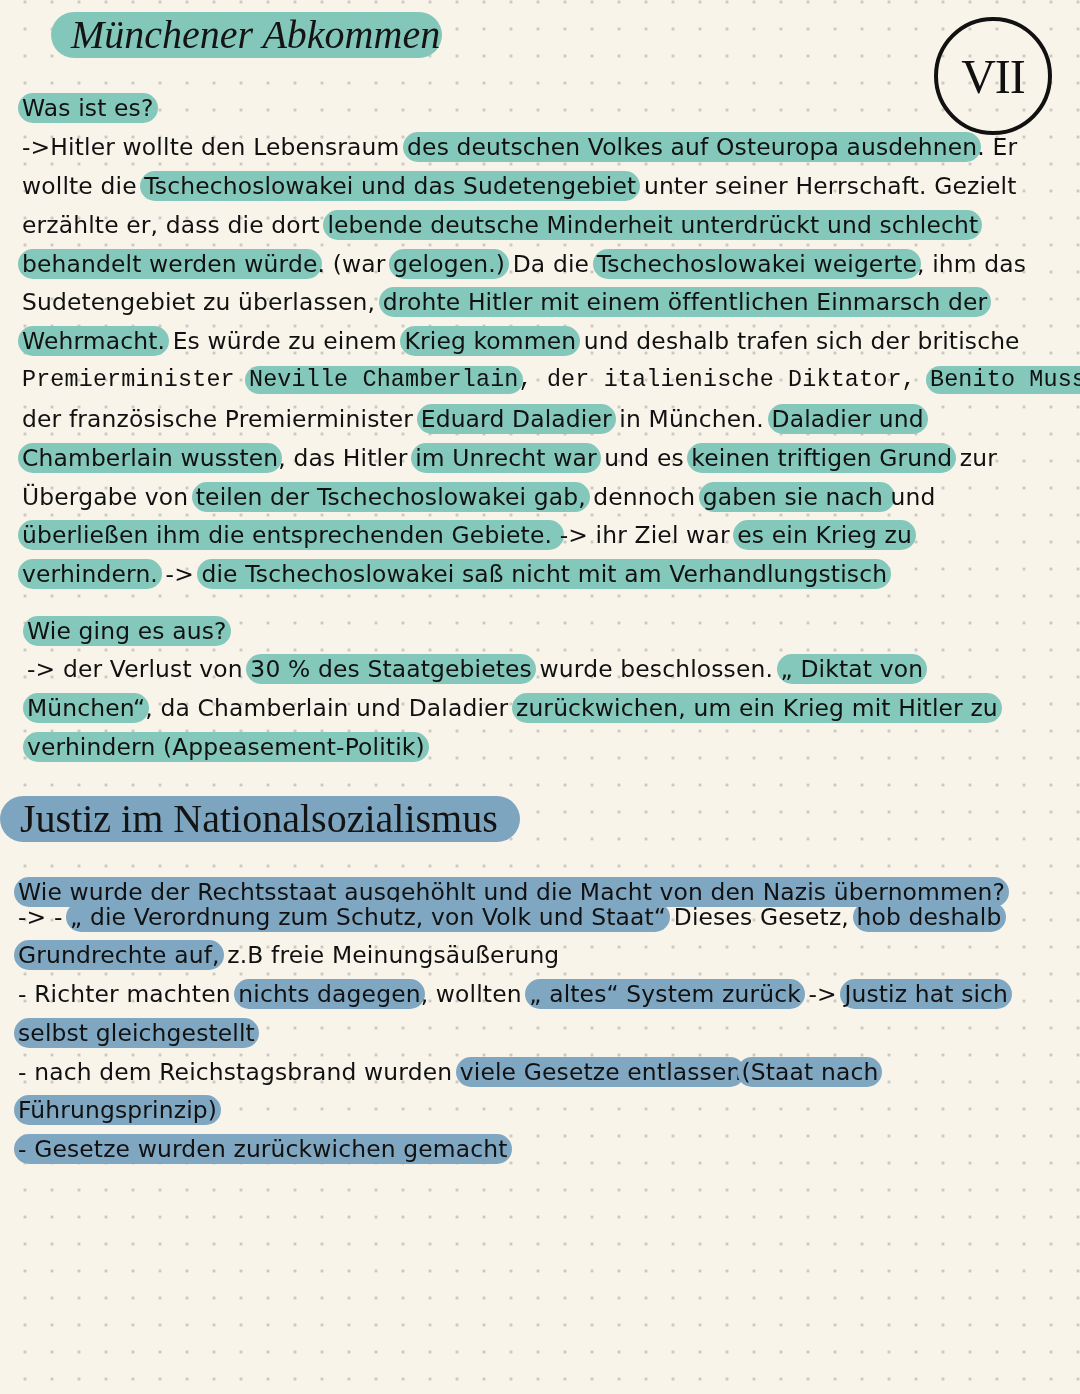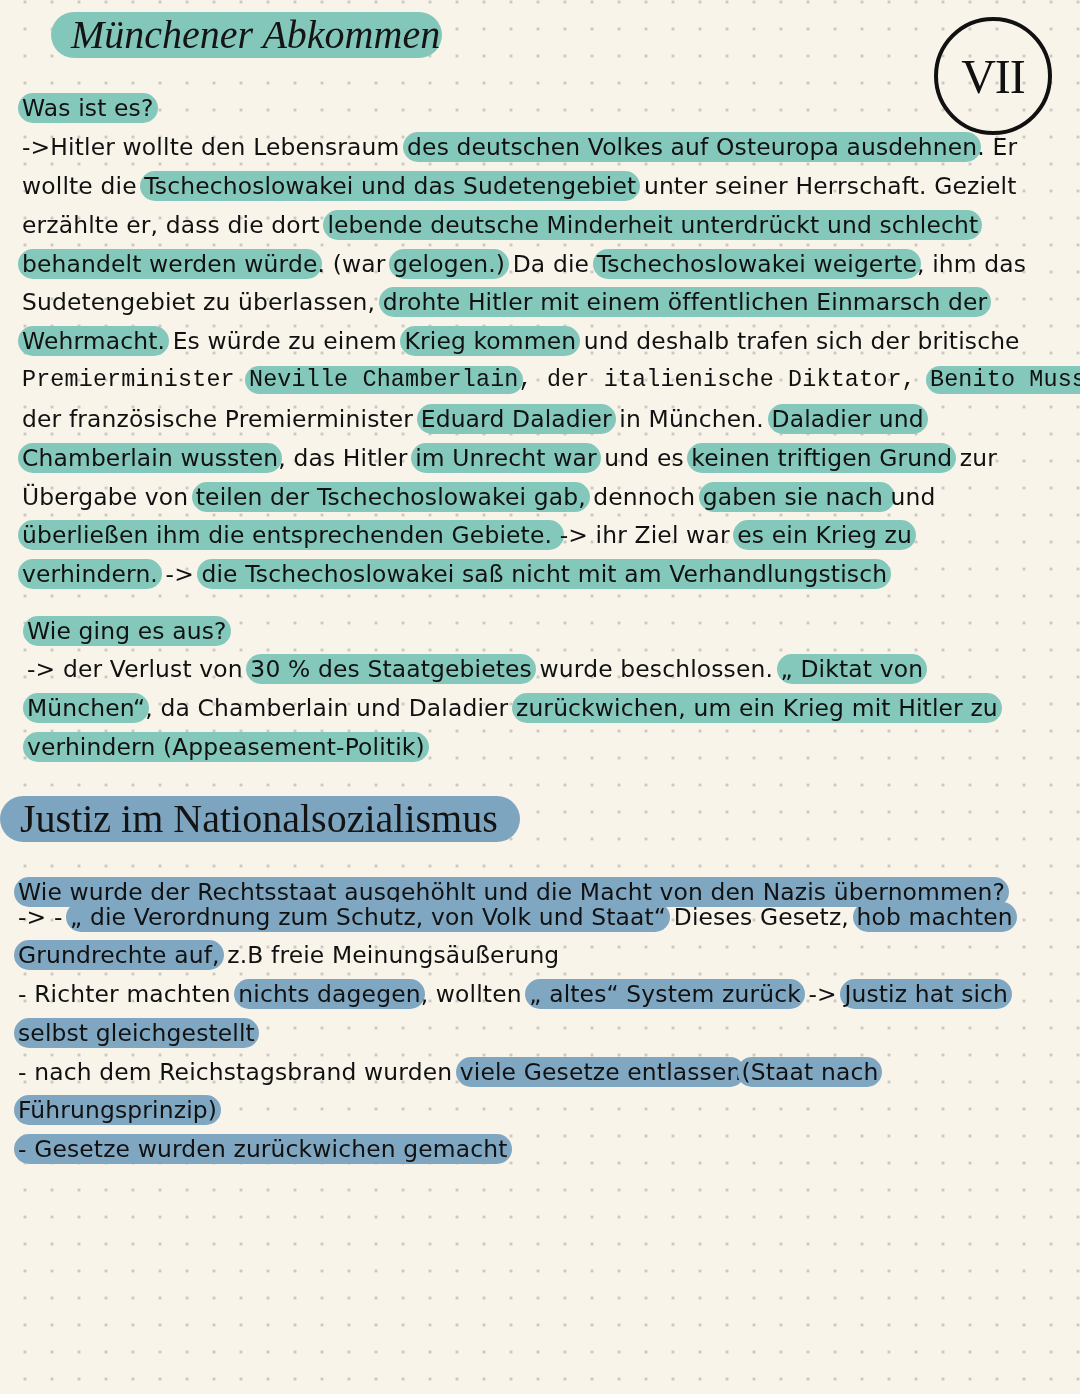--- a/index.html
+++ b/index.html
@@ -66,20 +66,20 @@
 <div id="s1b">
     <div class="line" style="top: 652px; left: 27px;"><span>-&gt; der Verlust von </span><span class="hl g">30 % des Staatgebietes</span><span> wurde beschlossen. </span><span class="hl g">„ Diktat von</span></div>
     <div class="line" style="top: 691px; left: 27px;"><span class="hl g">München“</span><span>, da Chamberlain und Daladier </span><span class="hl g">zurückwichen, um ein Krieg mit Hitler zu </span></div>
     <div class="line" style="top: 730px; left: 27px;"><span class="hl g">verhindern (Appeasement-Politik)</span></div>
   </div>
 
 <div class="title blue">Justiz im Nationalsozialismus</div>
 
 <div id="s2">
     <div class="line" style="top: 861px; left: 18px; margin-top: 14px;"><span class="hl b">Wie wurde der Rechtsstaat ausgehöhlt und die Macht von den Nazis übernommen?</span></div>
-    <div class="line" style="top: 900px; left: 18px;"><span>-&gt; - </span><span class="hl b">„ die Verordnung zum Schutz, von Volk und Staat“</span><span> Dieses Gesetz, </span><span class="hl b">hob machten</span></div>
+    <div class="line" style="top: 900px; left: 18px;"><span>-&gt; - </span><span class="hl b">„ die Verordnung zum Schutz, von Volk und Staat“</span><span> Dieses Gesetz, </span><span class="hl b">hob deshalb</span></div>
     <div class="line" style="top: 938px; left: 18px;"><span class="hl b">Grundrechte auf,</span><span> z.B freie Meinungsäußerung</span></div>
     <div class="line" style="top: 977px; left: 18px;"><span>- Richter machten </span><span class="hl b">nichts dagegen</span><span>, wollten </span><span class="hl b">„ altes“ System zurück</span><span> -&gt; </span><span class="hl b">Justiz hat sich</span></div>
     <div class="line" style="top: 1016px; left: 18px;"><span class="hl b">selbst gleichgestellt</span></div>
     <div class="line" style="top: 1055px; left: 18px;"><span>- nach dem Reichstagsbrand wurden </span><span class="hl b">viele Gesetze entlassen</span><span class="hl b">(Staat nach</span></div>
     <div class="line" style="top: 1093px; left: 18px;"><span class="hl b">Führungsprinzip)</span></div>
     <div class="line" style="top: 1132px; left: 18px;"><span class="hl b">- Gesetze wurden zurückwichen gemacht</span></div>
   </div>
 
 </body></html>

